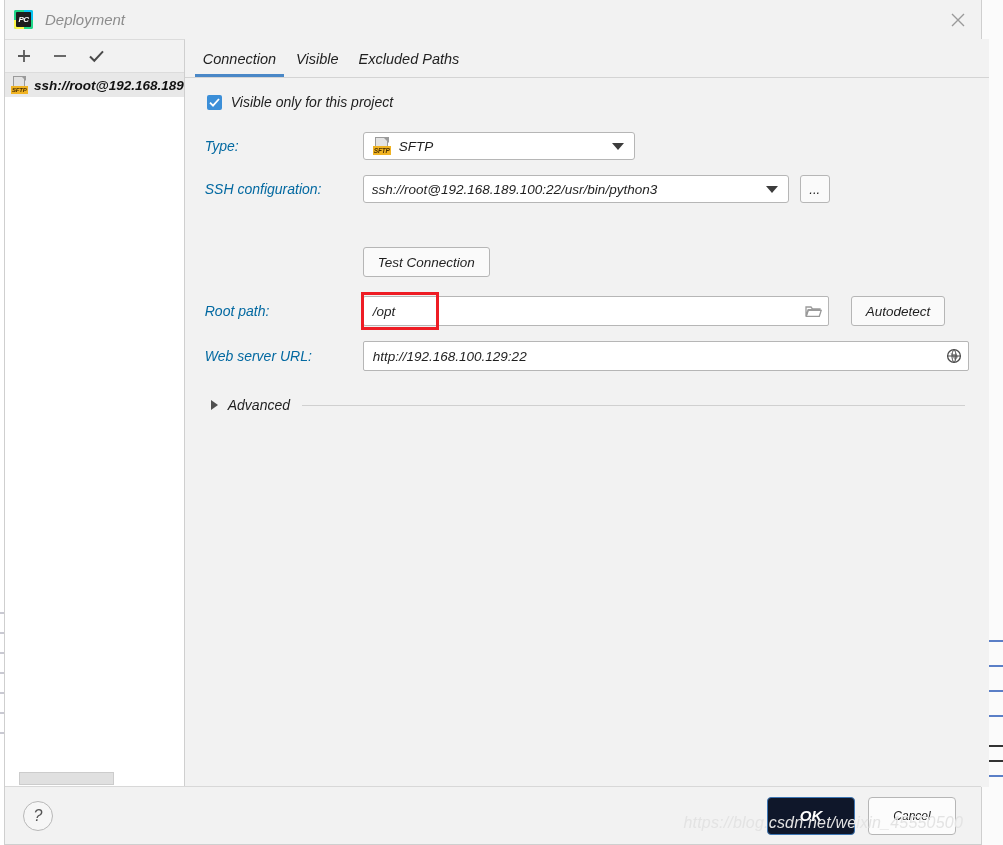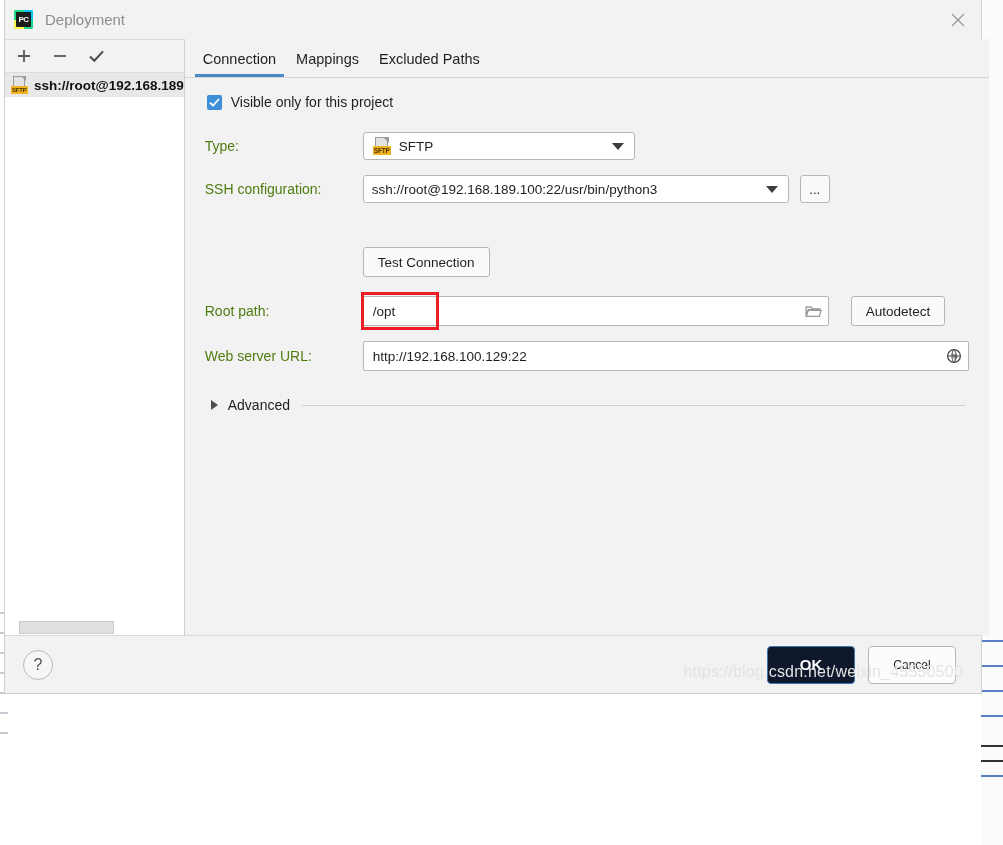--- a/index.html
+++ b/index.html
@@ -35,25 +35,26 @@
     left: 0;
     right: 0;
   }
 
   
   .dialog {
     position: absolute;
     left: 4px;
     top: 0;
     width: 978px;
-    height: 694px;
+    height: 845px;
     background: #f2f2f2;
     border: 1px solid #cfcfcf;
     border-top: none;
     box-sizing: border-box;
+    font-style: italic;
   }
 
   
   .titlebar {
     height: 39px;
     background: #f2f2f2;
     position: relative;
     display: flex;
     align-items: center;
   }
@@ -264,21 +265,21 @@
 
   .row {
     display: flex;
     align-items: center;
     margin-bottom: 15px;
   }
   .row-label {
     width: 158px;
     flex: none;
     font-size: 14px;
-    color: #4d7c0f;
+    color: #0369a1;
   }
 
   .combo {
     height: 28px;
     background: #ffffff;
     border: 1px solid #b6b6b6;
     border-radius: 3px;
     display: flex;
     align-items: center;
     padding: 0 6px 0 8px;
@@ -560,21 +561,21 @@
       </div>
     </div>
 
     <div class="right-pane">
 
       <div class="tabs">
         <div class="tab active">
           <span>Connection</span>
         </div>
         <div class="tab">
-          <span>Mappings</span>
+          <span>Visible</span>
         </div>
         <div class="tab">
           <span>Excluded Paths</span>
         </div>
       </div>
       <div class="tabs-underline"></div>
 
       <div class="form">
 
         <div class="checkbox-row">

